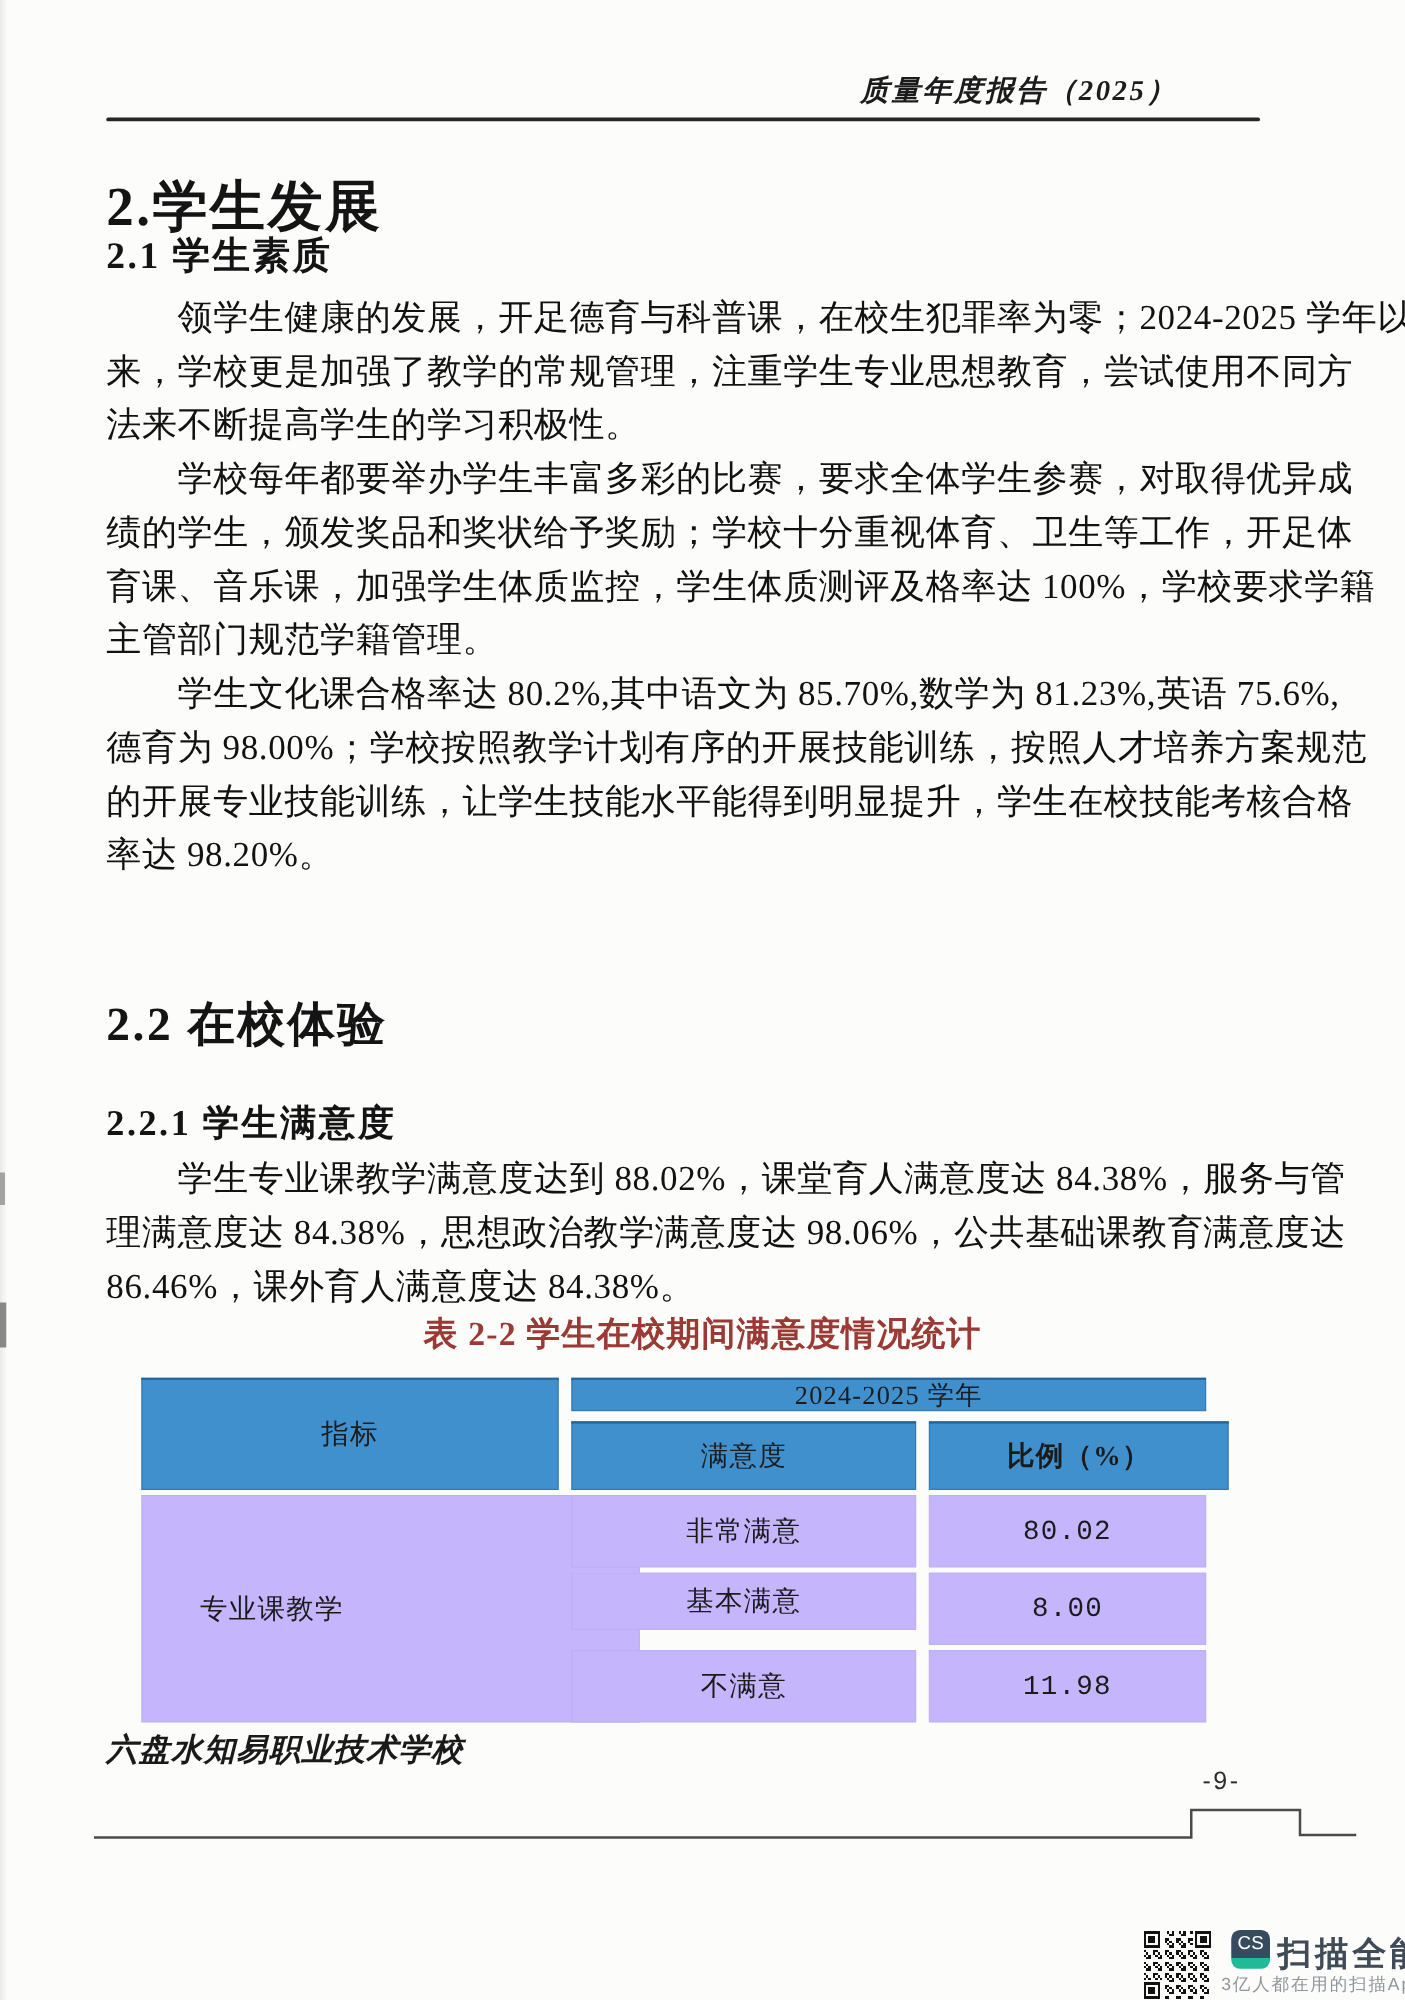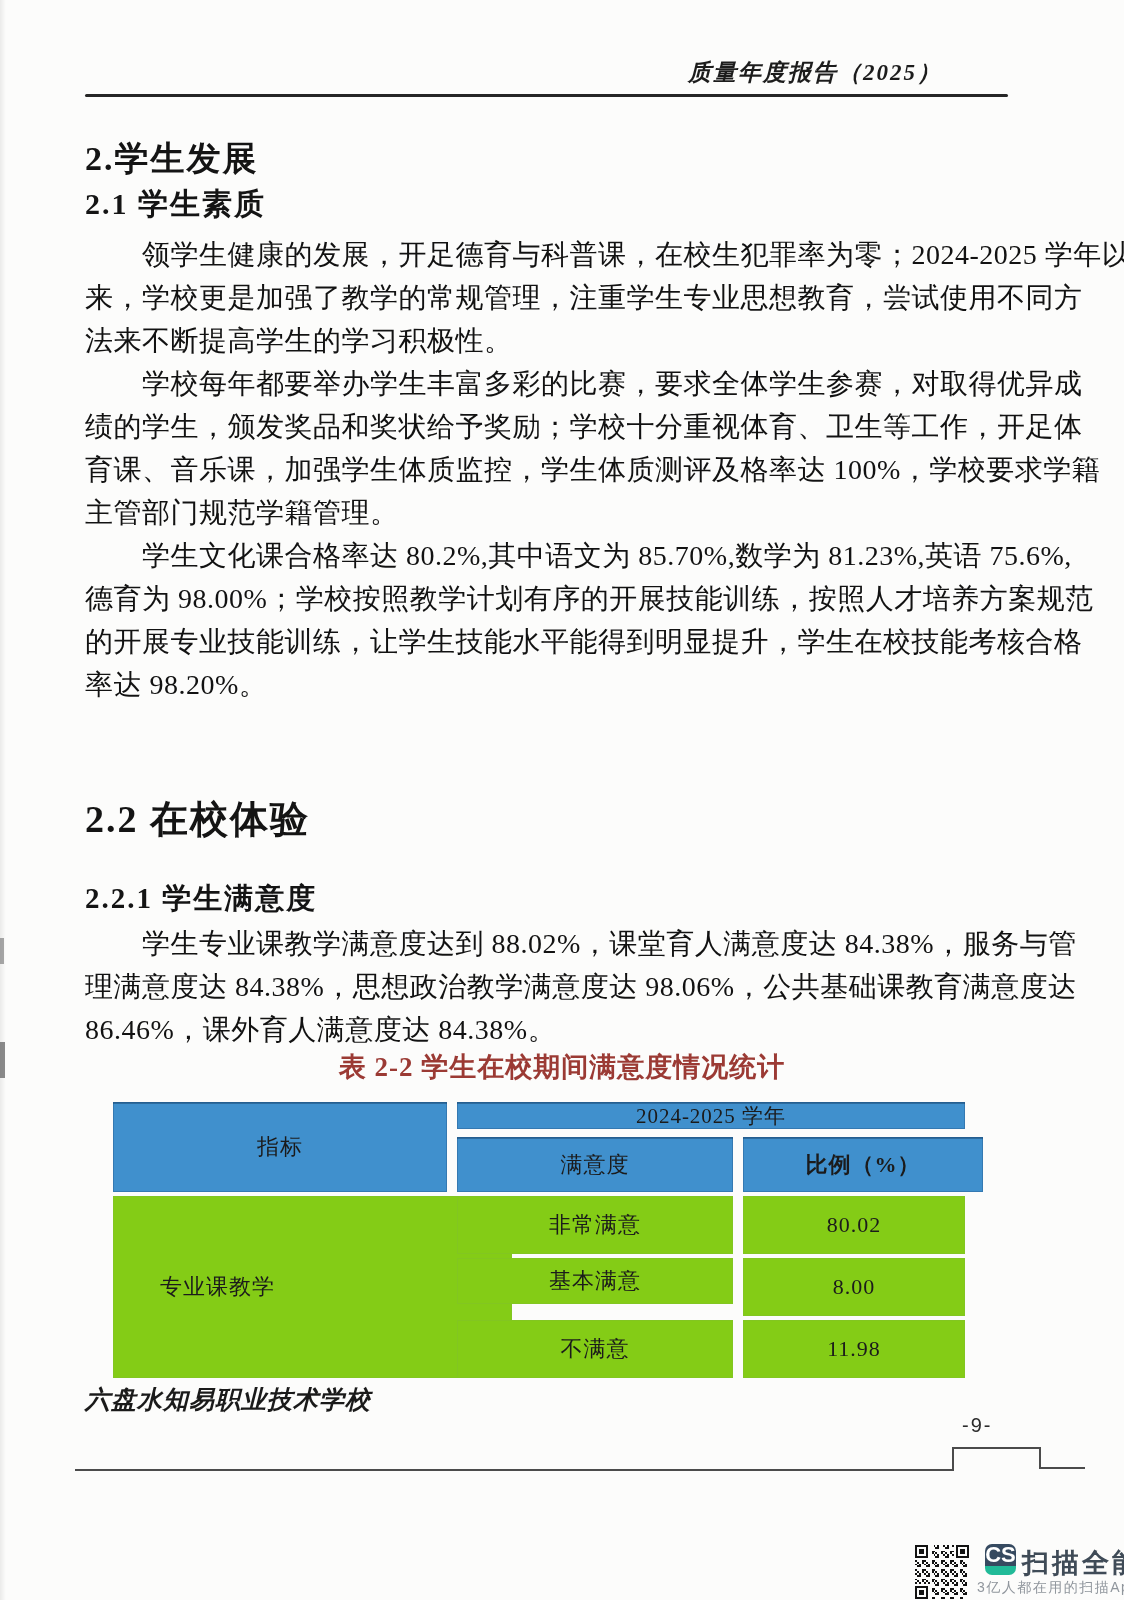--- a/index.html
+++ b/index.html
@@ -16,21 +16,21 @@
   .running-header{
     position:absolute;left:688px;top:57px;
     font-size:23px;font-weight:bold;font-style:italic;
     letter-spacing:2px;color:#1c1c1c;white-space:nowrap;
   }
   .header-rule{
     position:absolute;left:85px;top:94px;width:923px;height:3px;
     background:#262626;border-radius:2px;
   }
   
-  .h1{position:absolute;left:85px;top:136px;font-size:34px;font-weight:bold;letter-spacing:2px;}
+  .h1{position:absolute;left:85px;top:136px;font-size:44px;font-weight:bold;letter-spacing:2px;}
   .h2a{position:absolute;left:85px;top:184px;font-size:30px;font-weight:bold;letter-spacing:2px;}
   .h2b{position:absolute;left:85px;top:794px;font-size:38px;font-weight:bold;letter-spacing:2px;}
   .h3a{position:absolute;left:85px;top:879px;font-size:29px;font-weight:bold;letter-spacing:2px;}
   
   .flow{position:absolute;left:85px;top:233px;width:935px;}
   .flow2{position:absolute;left:85px;top:922px;width:935px;}
   .para{margin:0;padding:0;}
   .line{
     height:43px;line-height:43px;font-size:28px;
     letter-spacing:0.5px;white-space:nowrap;color:#121212;
@@ -45,21 +45,21 @@
   
   .tbl{position:absolute;left:113px;top:1082px;width:852px;height:276px;}
   .cell{
     position:absolute;display:flex;align-items:center;justify-content:center;
     font-size:22px;color:#1b1b1b;letter-spacing:1px;margin-top:20px;
   }
   .cell.blue{
     background:#4090cd;
     box-shadow:inset 0 2px 0 rgba(21,62,101,.45), inset 0 0 0 1px rgba(25,70,115,.30);
   }
-  .cell.body{background:#84cc16;box-shadow:inset 0 0 0 1px rgba(120,130,160,.08);}
+  .cell.body{background:#c4b5fd;box-shadow:inset 0 0 0 1px rgba(120,130,160,.08);font-family:Liberation Mono, monospace;}
   .c-indicator{left:0;top:0;width:334px;height:90px;}
   .c-year{left:344px;top:0;width:508px;height:27px;font-size:21px;}
   .c-sat{left:344px;top:35px;width:276px;height:55px;}
   .c-ratio{left:630px;top:35px;width:240px;height:55px;font-weight:bold;}
   .c-group{left:0;top:94px;width:399px;height:182px;justify-content:flex-start;padding-left:47px;box-sizing:border-box;}
   .c-r1l{left:344px;top:94px;width:276px;height:58px;}
   .c-r1v{left:630px;top:94px;width:222px;height:58px;}
   .c-r2l{left:344px;top:156px;width:276px;height:46px;}
   .c-r2v{left:630px;top:156px;width:222px;height:58px;}
   .c-r3l{left:344px;top:218px;width:276px;height:58px;}
@@ -83,21 +83,21 @@
     background:linear-gradient(90deg,rgba(0,0,0,.07),rgba(0,0,0,0));}
   
   .qr{position:absolute;left:915px;top:1541px;}
   .cs-logo{
     position:absolute;left:985px;top:1544px;width:31px;height:31px;
     border-radius:7px;
     background:linear-gradient(180deg,#364a60 0%,#364a60 72%,#21ba98 72%,#21ba98 100%);
     display:flex;align-items:flex-start;justify-content:center;
   }
   .cs-logo span{
-    color:#fff;font-weight:bold;font-size:22px;line-height:22px;
+    color:#fff;font-weight:normal;font-size:15px;line-height:22px;
     font-family:"Liberation Sans","DejaVu Sans",sans-serif;letter-spacing:0;
   }
   .brand-name{
     position:absolute;left:1022px;top:1545px;
     font-size:27px;font-weight:bold;color:#3f4b57;
     font-family:"Liberation Sans","DejaVu Sans",sans-serif;
     letter-spacing:3px;white-space:nowrap;
   }
   .brand-tagline{
     position:absolute;left:977px;top:1579px;

